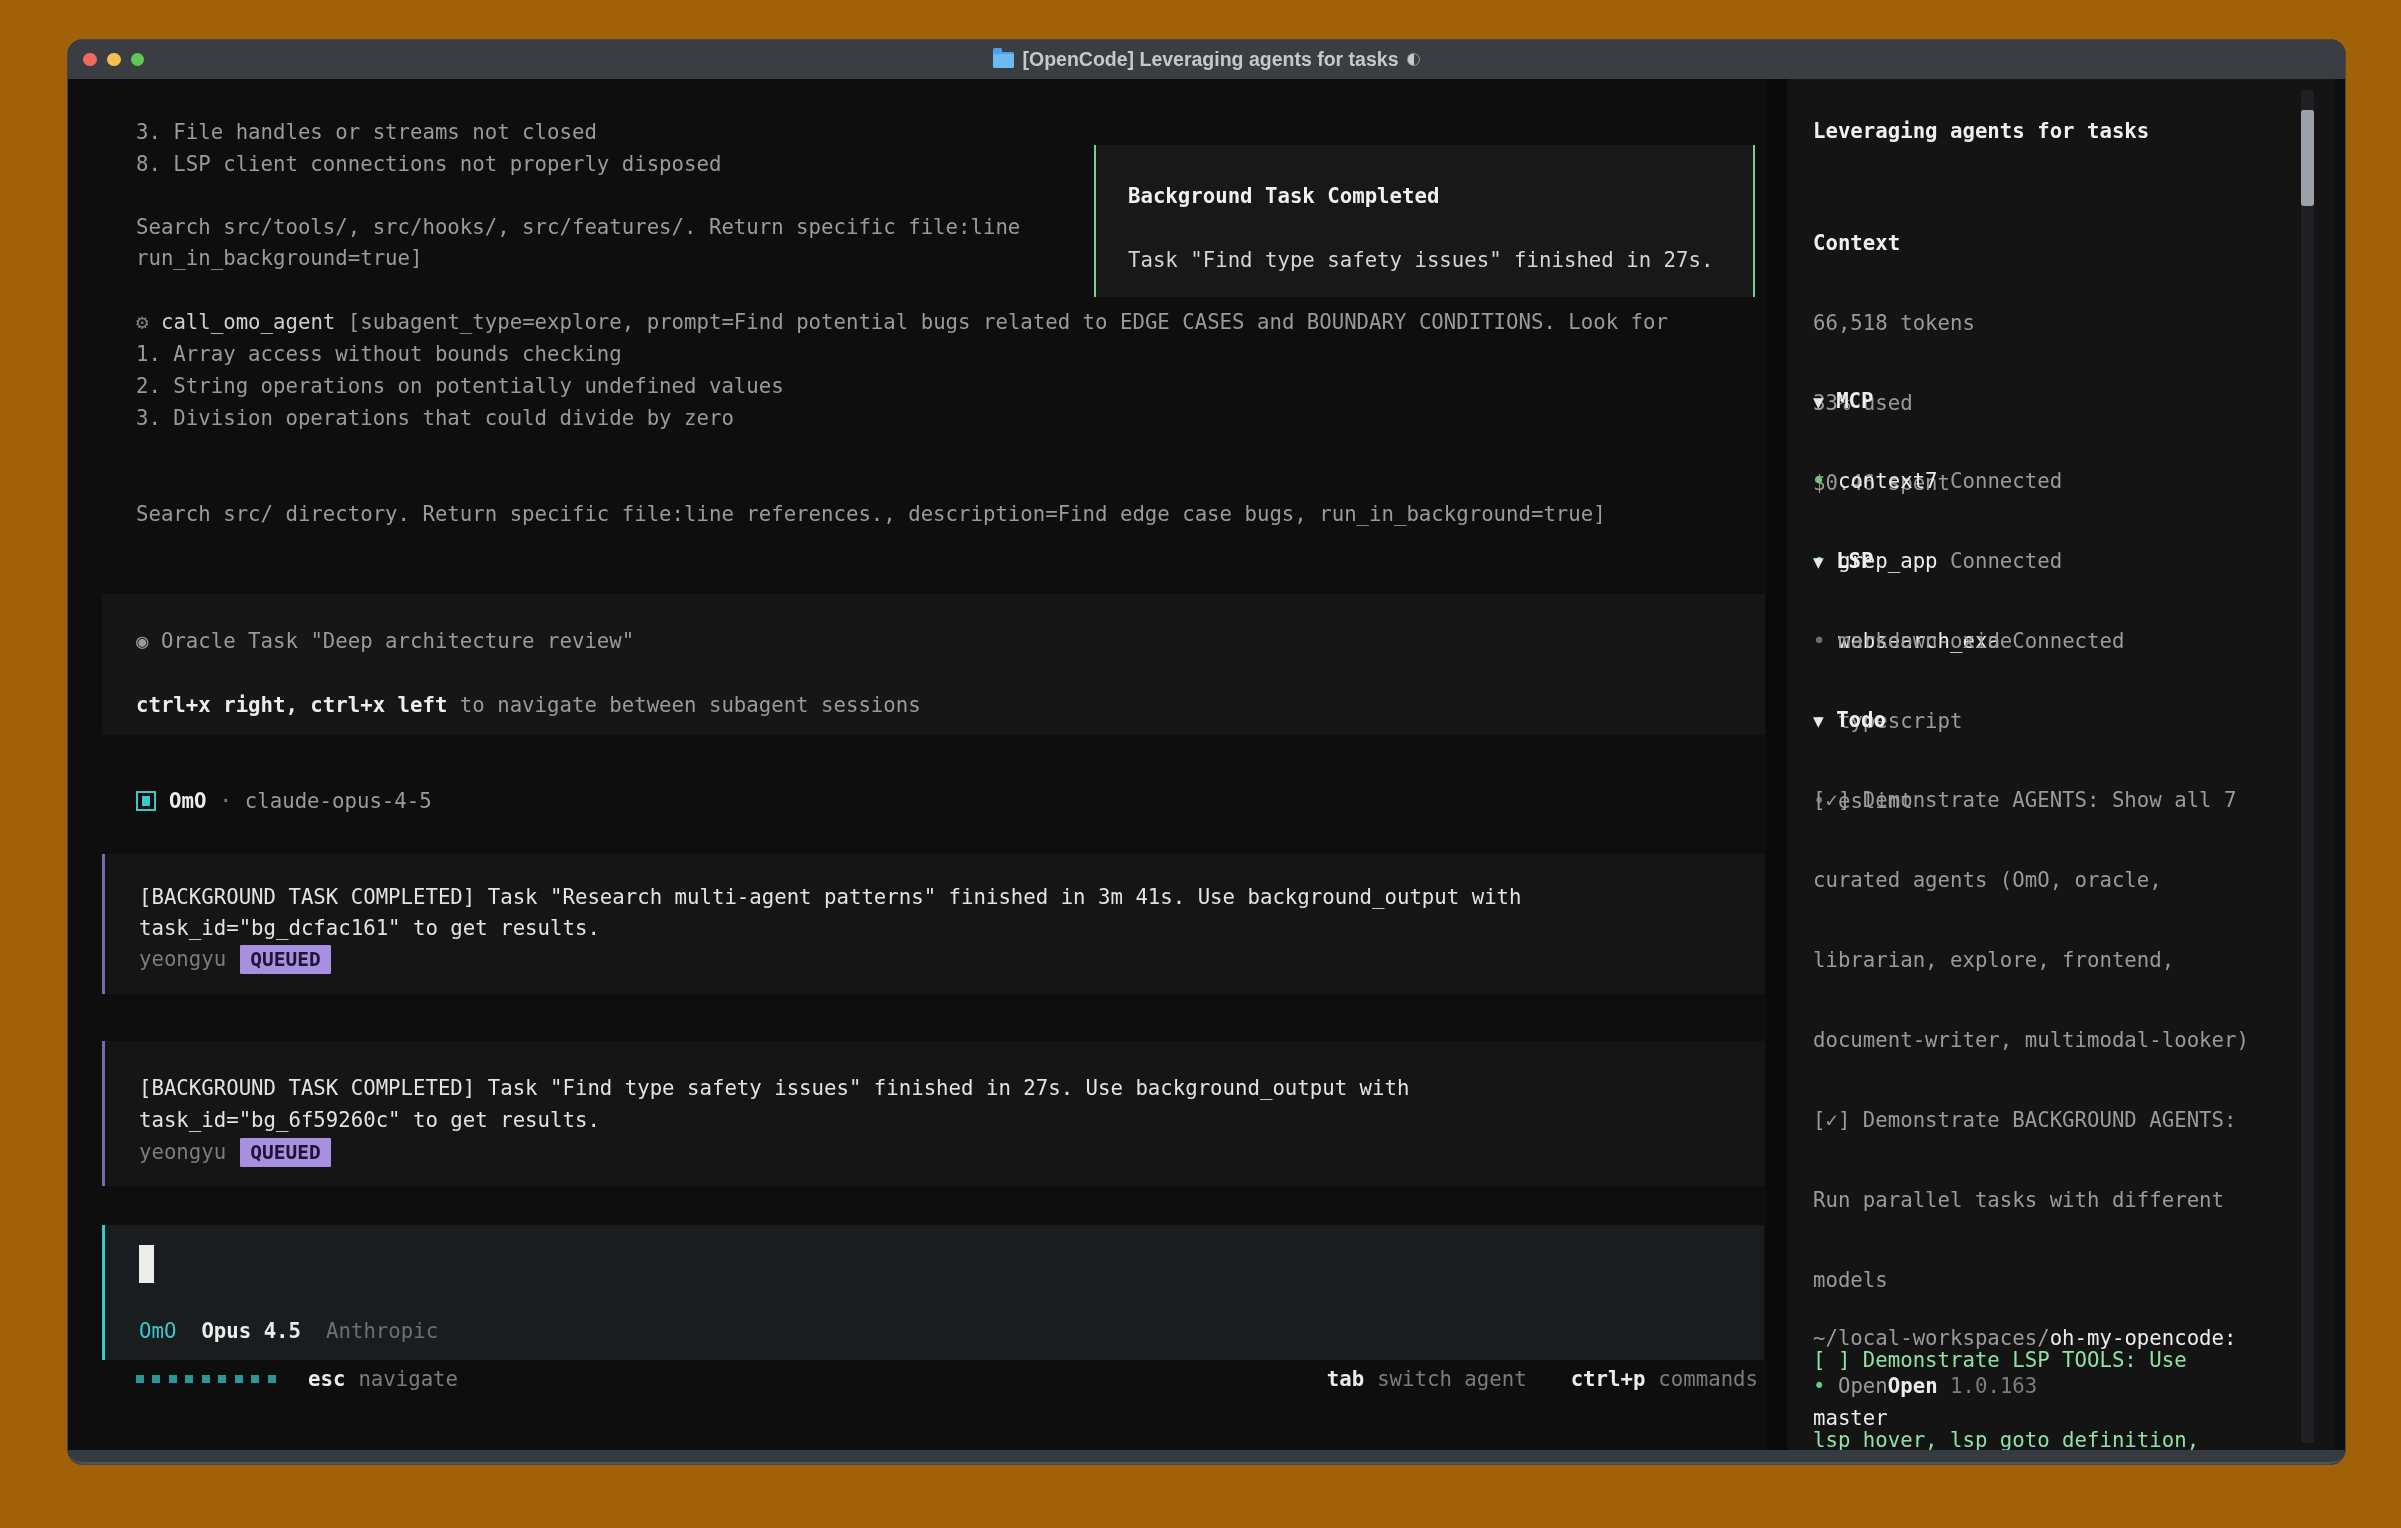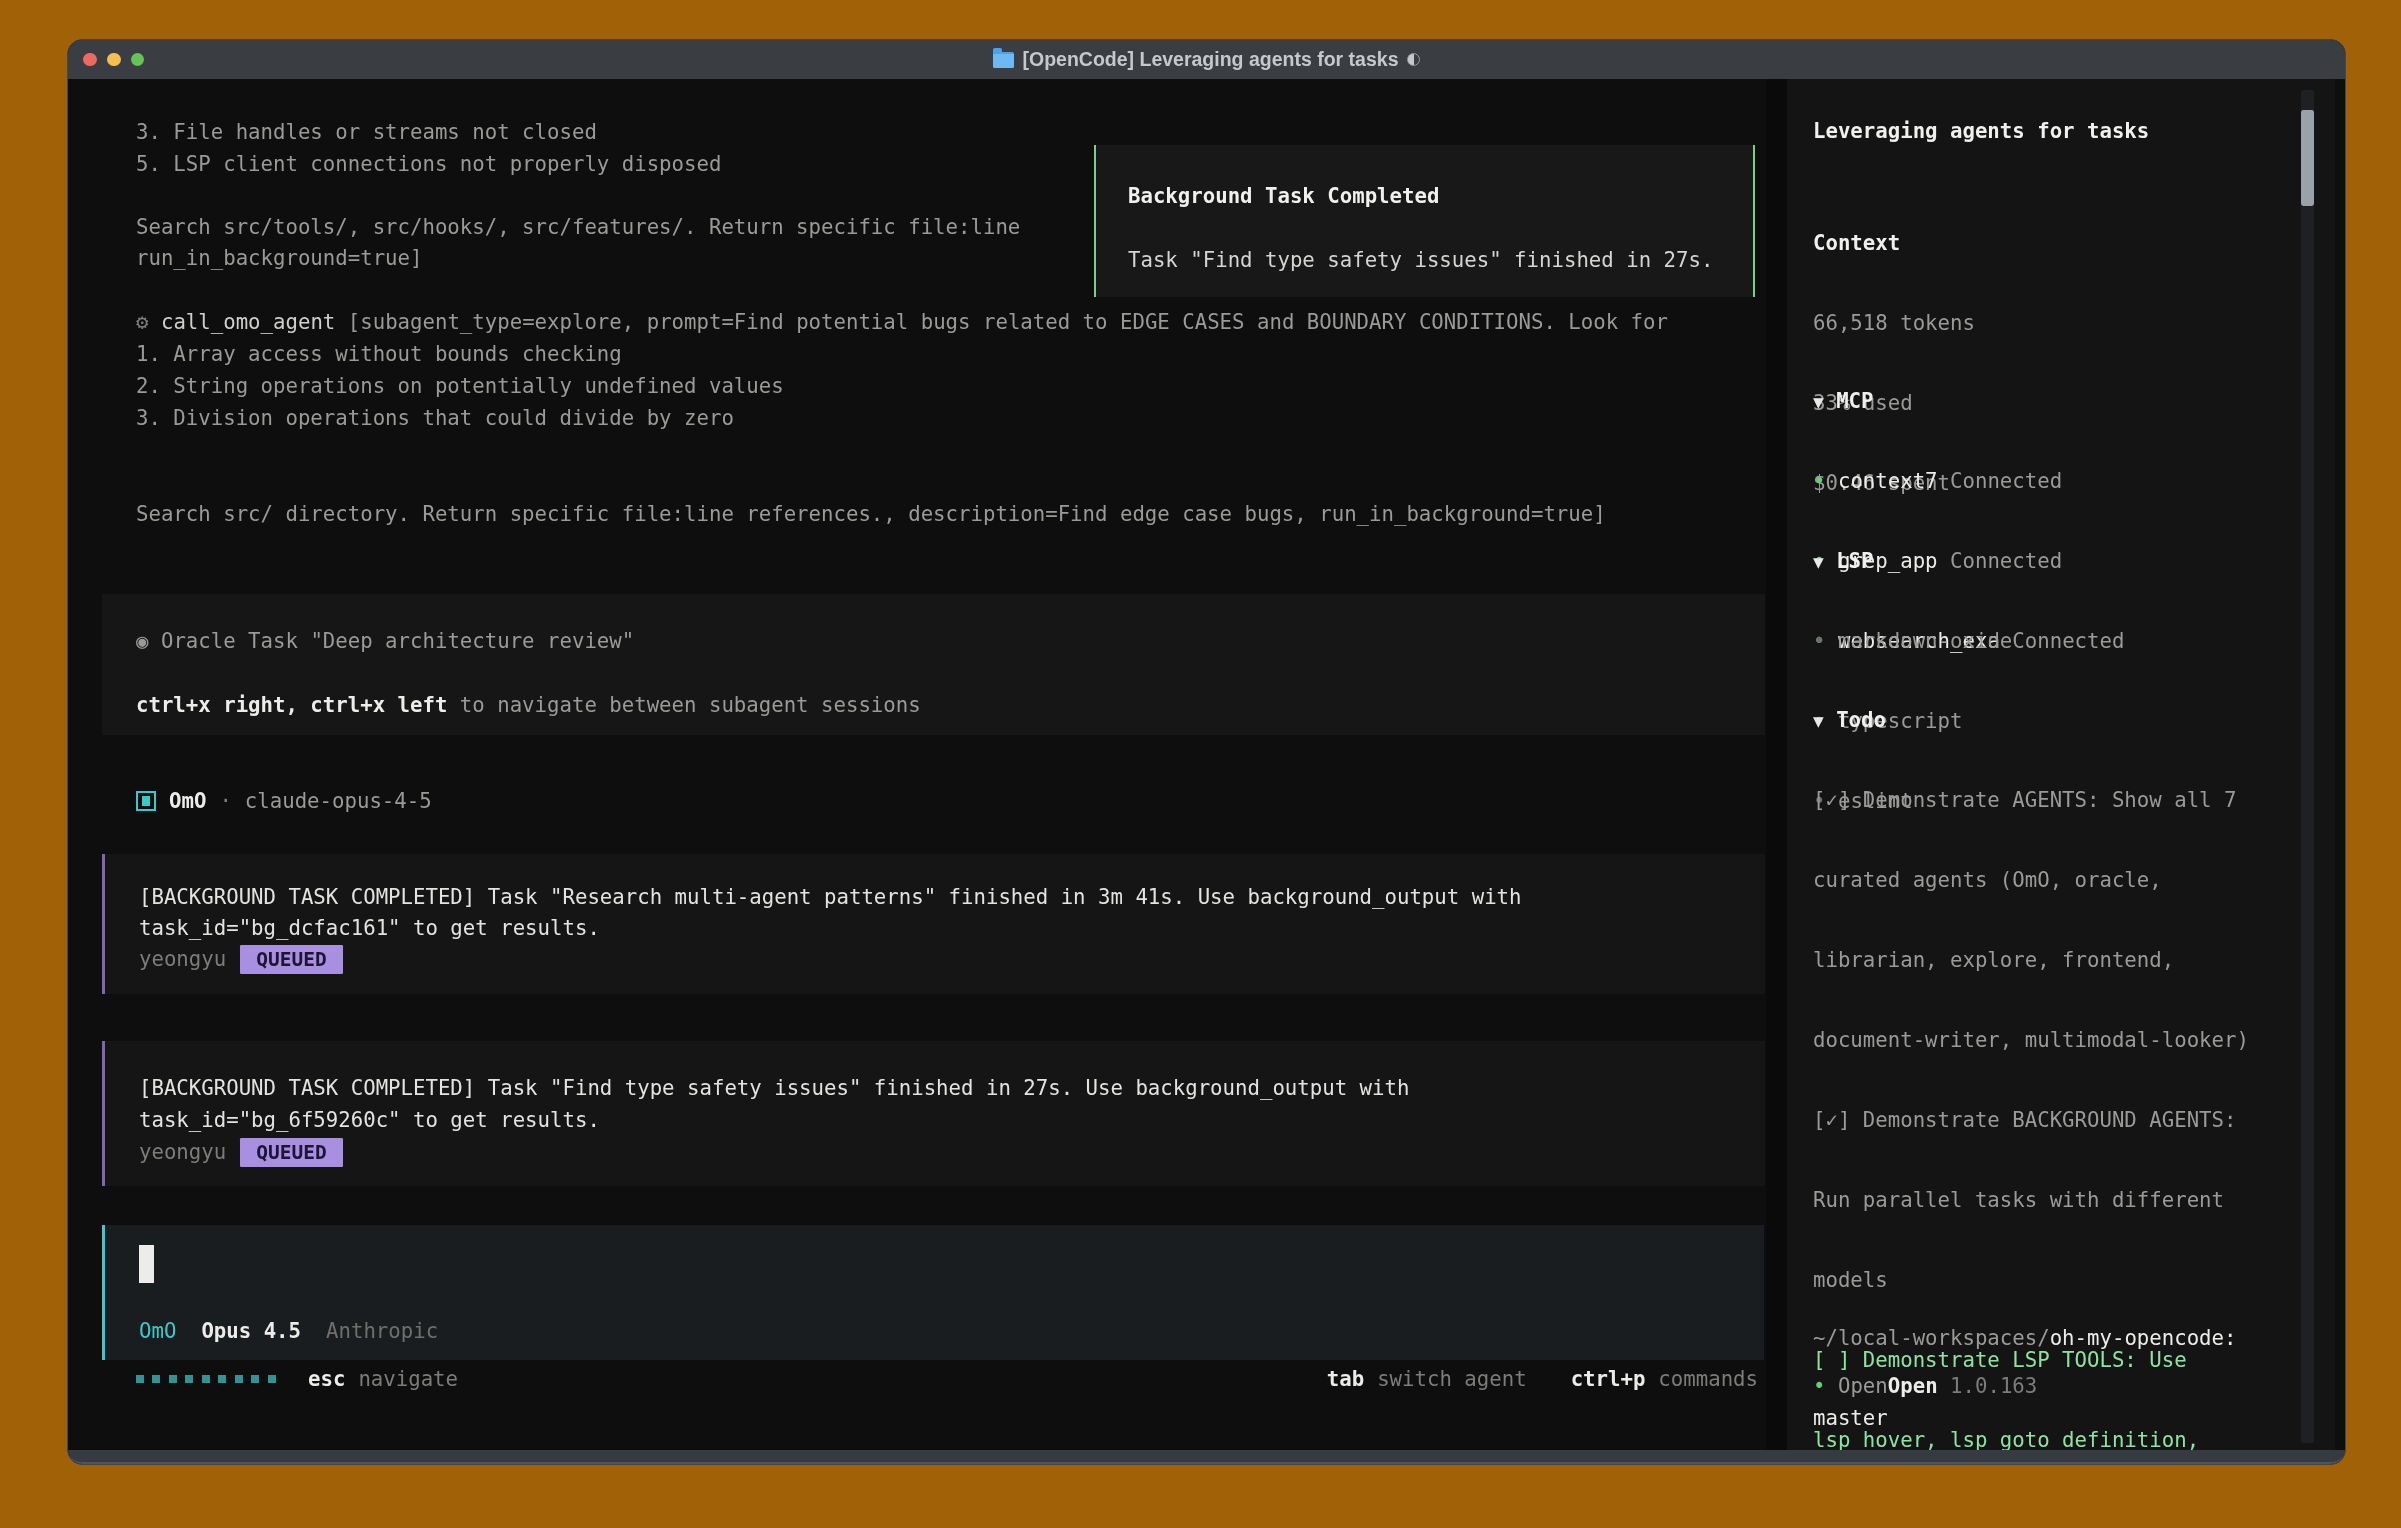--- a/index.html
+++ b/index.html
@@ -40,21 +40,21 @@
   .oracle-box .ol1 { position:absolute; left:34px; top:31px; height:32px; line-height:32px; color:#9a9a98; white-space:pre; }
   .oracle-box .ol2 { position:absolute; left:34px; top:95px; height:32px; line-height:32px; white-space:pre; }
 
   .agent-line { position:absolute; left:68px; top:745px; height:32px; display:flex; align-items:center; gap:13px; }
   .omo-icon { width:20px; height:20px; border:2.4px solid #3cc8c8; display:flex; align-items:center; justify-content:center; }
   .omo-icon i { display:block; width:8.3px; height:10.6px; background:#3cc8c8; }
 
   .task-box { position:absolute; left:34px; width:1663px; background:#151515; border-left:3px solid #7a68b2; }
   .task-box .bl { position:absolute; left:34px; height:32px; line-height:32px; color:#e3e3e1; white-space:pre; }
   .badge-row { position:absolute; left:34px; display:flex; align-items:center; gap:14px; height:38px; }
-  .badge { background:#a88fe0; color:#1d1535; font-weight:bold; font-size:19.5px; padding:3px 16px; border-radius:1.2px; }
+  .badge { background:#a88fe0; color:#1d1535; font-weight:bold; font-size:19.5px; padding:3px 10px; border-radius:1.2px; }
 
   .scroll-seg { position:absolute; left:1706px; top:1139px; width:15.4px; height:20px; background:#b4b8bc; border-radius:1.8px; }
 
   .input-box { position:absolute; left:34px; top:1185px; width:1662px; height:135px; background:#1a1d1f;
                border-left:3px solid #3cc8c8; }
   .cursor { position:absolute; left:34px; top:20px; width:14.8px; height:38px; background:#ececea; }
   .input-footer { position:absolute; left:34px; top:90px; height:32px; display:flex; align-items:center; gap:25px; }
 
   .statusbar { position:absolute; left:68px; top:1323px; width:1622px; height:32px;
                display:flex; align-items:center; justify-content:space-between; }
@@ -87,21 +87,21 @@
         <span class="light green"></span>
       </div>
       <div class="title-row">
         <span class="folder-icon"></span>
         <span>[OpenCode] Leveraging agents for tasks</span>
         <span class="spinner-icon"></span>
       </div>
     </div>
 
     <div class="t-line" style="top:76px">3. File handles or streams not closed</div>
-    <div class="t-line" style="top:108px">5. LSP client connections not properly disposed</div>
+    <div class="t-line" style="top:108px">8. LSP client connections not properly disposed</div>
     <div class="t-line" style="top:171px">Search src/tools/, src/hooks/, src/features/. Return specific file:line</div>
     <div class="t-line" style="top:202px">run_in_background=true]</div>
 
     <div class="t-line" style="top:266px"><span class="dim">⚙</span><span> </span><span class="toolname">call_omo_agent</span><span> [subagent_type=explore, prompt=Find potential bugs related to EDGE CASES and BOUNDARY CONDITIONS. Look for</span></div>
     <div class="t-line" style="top:298px">1. Array access without bounds checking</div>
     <div class="t-line" style="top:330px">2. String operations on potentially undefined values</div>
     <div class="t-line" style="top:362px">3. Division operations that could divide by zero</div>
     <div class="t-line" style="top:458px">Search src/ directory. Return specific file:line references., description=Find edge case bugs, run_in_background=true]</div>
 
     <div class="toast">

